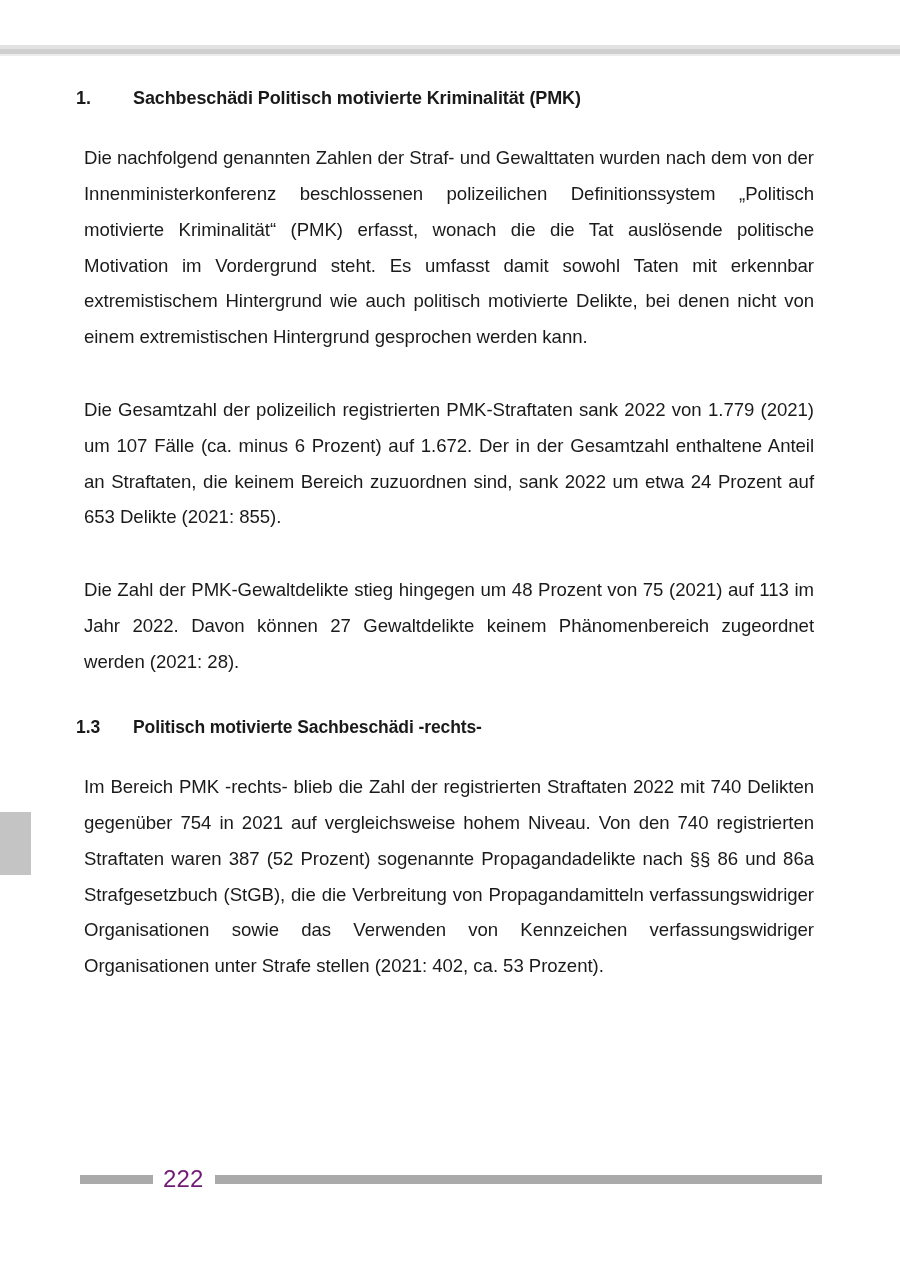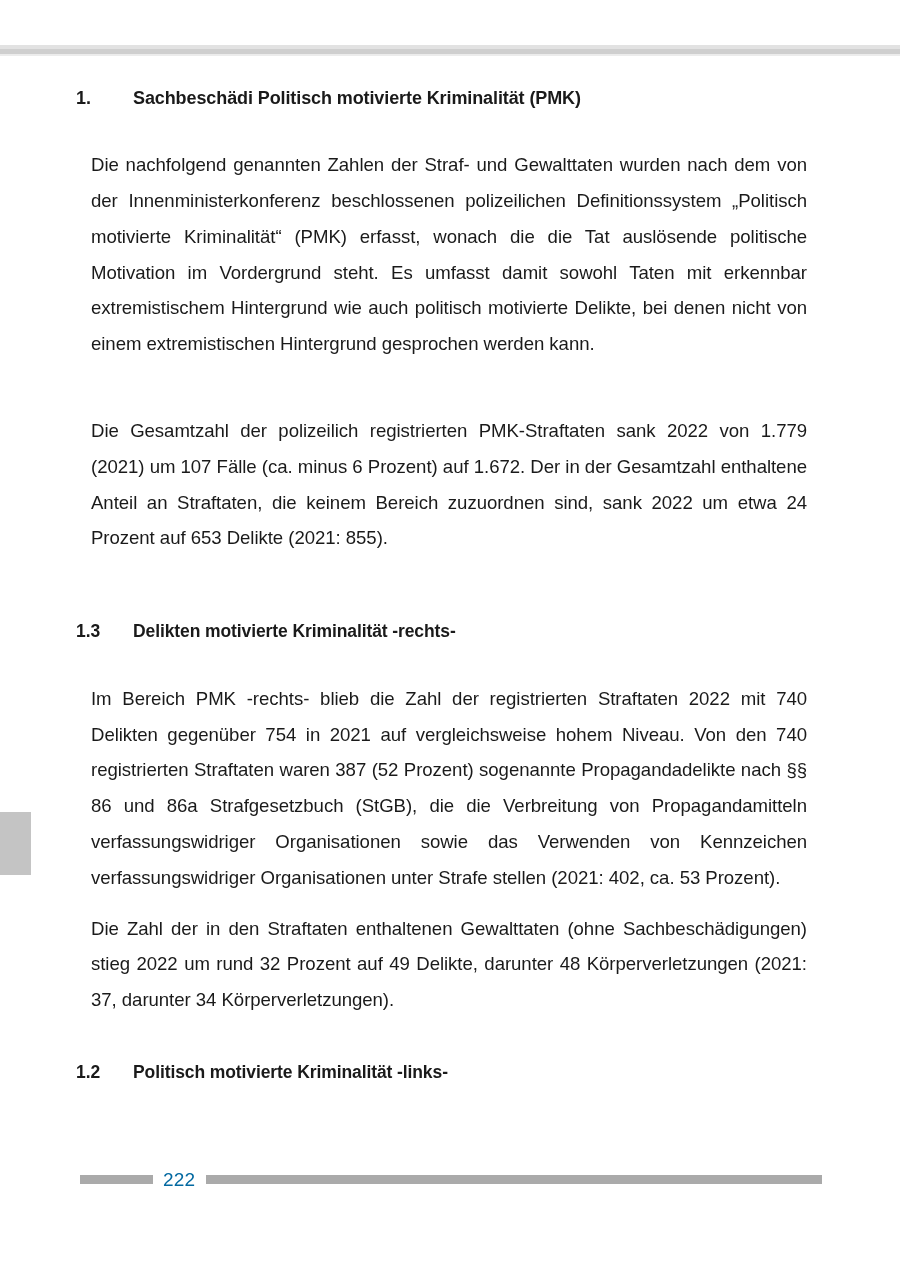--- a/index.html
+++ b/index.html
@@ -77,21 +77,21 @@
   .sec-num {
     display: inline-block;
     width: 57px;
     flex: 0 0 57px;
   }
   .sec-title { flex: 1 1 auto; }
 
   p.body-text {
     font-size: 18.6px;
     line-height: 35.8px;
-    margin: 15px;
+    margin: 8px;
     padding: 0;
     text-align: justify;
     text-justify: inter-word;
     hyphens: manual;
     letter-spacing: -0.05px;
   }
 
   .gap-after-heading { height: 22px; }
   .gap-para { height: 21px; }
   .gap-before-heading { height: 28px; }
@@ -107,23 +107,23 @@
     display: flex;
     align-items: center;
   }
   .footer .rule-short {
     width: 73px;
     height: 9px;
     background: #aaaaaa;
     flex: 0 0 73px;
   }
   .footer .page-num {
-    font-size: 19px;
+    font-size: 24px;
     line-height: 1;
-    color: #0369a1;
+    color: #701a75;
     padding: 0 11px 0 10px;
     flex: 0 0 auto;
     letter-spacing: 0.2px;
   }
   .footer .rule-long {
     height: 9px;
     background: #aaaaaa;
     flex: 1 1 auto;
   }
 </style>
@@ -145,37 +145,33 @@
     <span class="sec-title">Sachbeschädi Politisch motivierte Kriminalität (PMK)</span>
   </h1>
   <div class="gap-after-heading"></div>
 
   <p class="body-text">Die nachfolgend genannten Zahlen der Straf- und Gewalttaten wurden nach dem von der Innenministerkonferenz beschlossenen polizeilichen Definitions­system „Politisch motivierte Kriminalität“ (PMK) erfasst, wonach die die Tat aus­lösende politische Motivation im Vordergrund steht. Es umfasst damit sowohl Taten mit erkennbar extremistischem Hintergrund wie auch politisch motivier­te Delikte, bei denen nicht von einem extremistischen Hintergrund gesprochen werden kann.</p>
   <div class="gap-para"></div>
 
   <p class="body-text">Die Gesamtzahl der polizeilich registrierten PMK-Straftaten sank 2022 von 1.779 (2021) um 107 Fälle (ca. minus 6 Prozent) auf 1.672. Der in der Gesamtzahl ent­haltene Anteil an Straftaten, die keinem Bereich zuzuordnen sind, sank 2022 um etwa 24 Prozent auf 653 Delikte (2021: 855).</p>
   <div class="gap-para"></div>
 
+  <p class="body-text">Die Zahl der PMK-Gewaltdelikte stieg hingegen um 48 Prozent von 75 (2021) auf 113 im Jahr 2022. Davon können 27 Gewaltdelikte keinem Phänomenbereich zugeordnet werden (2021: 28).</p>
 
   <div class="gap-before-heading"></div>
   <h2 class="section-heading">
     <span class="sec-num">1.3</span>
-    <span class="sec-title">Delikten motivierte Kriminalität -rechts-</span>
+    <span class="sec-title">Politisch motivierte Sachbeschädi -rechts-</span>
   </h2>
   <div class="gap-after-heading"></div>
 
   <p class="body-text">Im Bereich PMK -rechts- blieb die Zahl der registrierten Straftaten 2022 mit 740 Delikten gegenüber 754 in 2021 auf vergleichsweise hohem Niveau. Von den 740 registrierten Straftaten waren 387 (52 Prozent) sogenannte Propagandadelikte nach §§ 86 und 86a Strafgesetzbuch (StGB), die die Verbreitung von Propagan­damitteln verfassungswidriger Organisationen sowie das Verwenden von Kenn­zeichen verfassungswidriger Organisationen unter Strafe stellen (2021: 402, ca. 53 Prozent).</p>
   <div class="gap-tight"></div>
-  <p class="body-text">Die Zahl der in den Straftaten enthaltenen Gewalttaten (ohne Sachbeschädi­gungen) stieg 2022 um rund 32 Prozent auf 49 Delikte, darunter 48 Körperver­letzungen (2021: 37, darunter 34 Körperverletzungen).</p>
 
   <div class="gap-before-heading"></div>
-  <h2 class="section-heading">
-    <span class="sec-num">1.2</span>
-    <span class="sec-title">Politisch motivierte Kriminalität -links-</span>
-  </h2>
   <div class="gap-after-heading"></div>
 
 
 </div>
 
 <div class="footer">
   <div class="rule-short"></div>
   <div class="page-num">222</div>
   <div class="rule-long"></div>
 </div>

